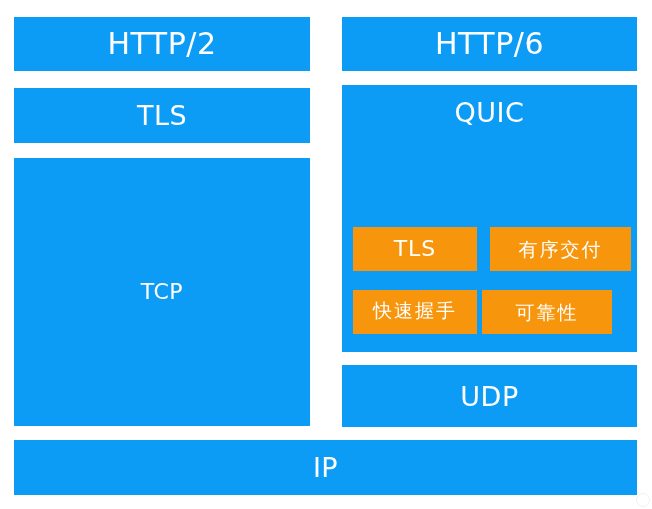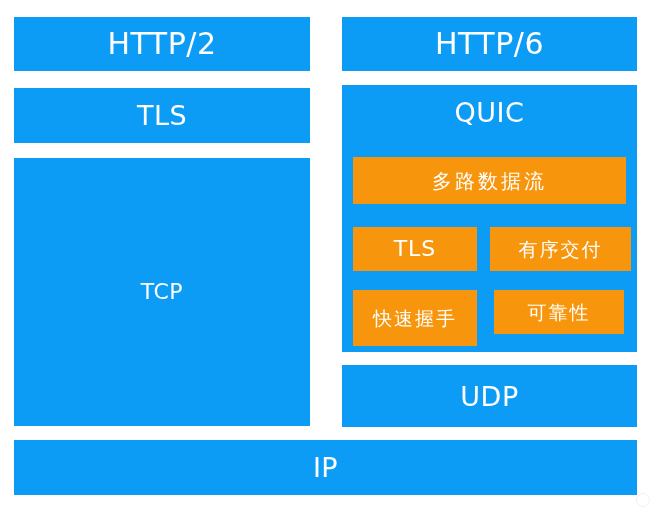--- a/index.html
+++ b/index.html
@@ -69,22 +69,22 @@
   #http3      { left: 342px; top: 17px;  width: 295px; height: 54px; }
   #quic       { left: 342px; top: 85px;  width: 295px; height: 267px; }
   #udp        { left: 342px; top: 365px; width: 295px; height: 62px; }
 
   #ip         { left: 14px;  top: 440px; width: 623px; height: 55px; }
 
   
   #mux        { left: 11px;  top: 72px;  width: 273px; height: 47px; }
   #tls-quic   { left: 11px;  top: 142px; width: 124px; height: 44px; }
   #ordered    { left: 148px; top: 142px; width: 141px; height: 44px; }
-  #handshake  { left: 11px;  top: 205px; width: 124px; height: 56px; }
-  #reliable   { left: 152px; top: 205px; width: 130px; height: 44px; }
+  #handshake  { left: 11px;  top: 205px; width: 124px; height: 44px; font-family: Liberation Mono, monospace; }
+  #reliable   { left: 140px; top: 205px; width: 130px; height: 44px; }
 
   
   #watermark {
     position: absolute;
     right: 2px;
     bottom: 2px;
     width: 12px;
     height: 12px;
     border-radius: 50%;
     border: 1px solid #e6e6e6;
@@ -108,23 +108,20 @@
     <span class="label t-big">TCP</span>
   </div>
 
   <div class="box blue" id="http3">
     <span class="label t-proto">HTTP/6</span>
   </div>
 
   <div class="box blue container-box" id="quic">
     <span class="label t-layer">QUIC</span>
 
-    <div class="box orange" id="mux">
-      <span class="label t-cn-wide">多路数据流</span>
-    </div>
 
     <div class="box orange" id="tls-quic">
       <span class="label t-sm">TLS</span>
     </div>
 
     <div class="box orange" id="ordered">
       <span class="label t-cn">有序交付</span>
     </div>
 
     <div class="box orange" id="handshake">

